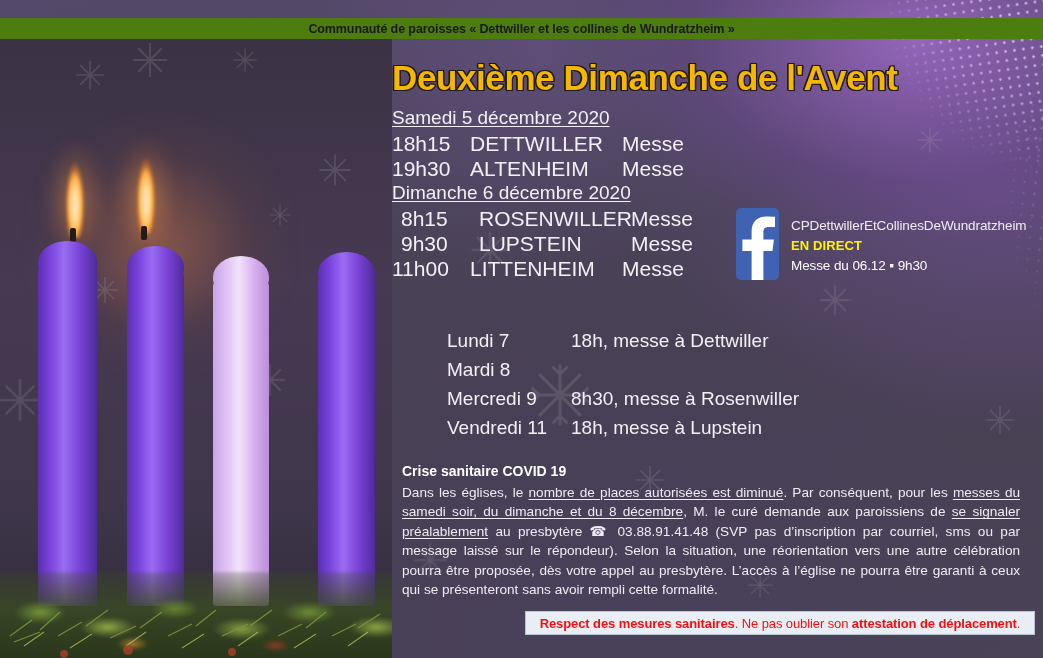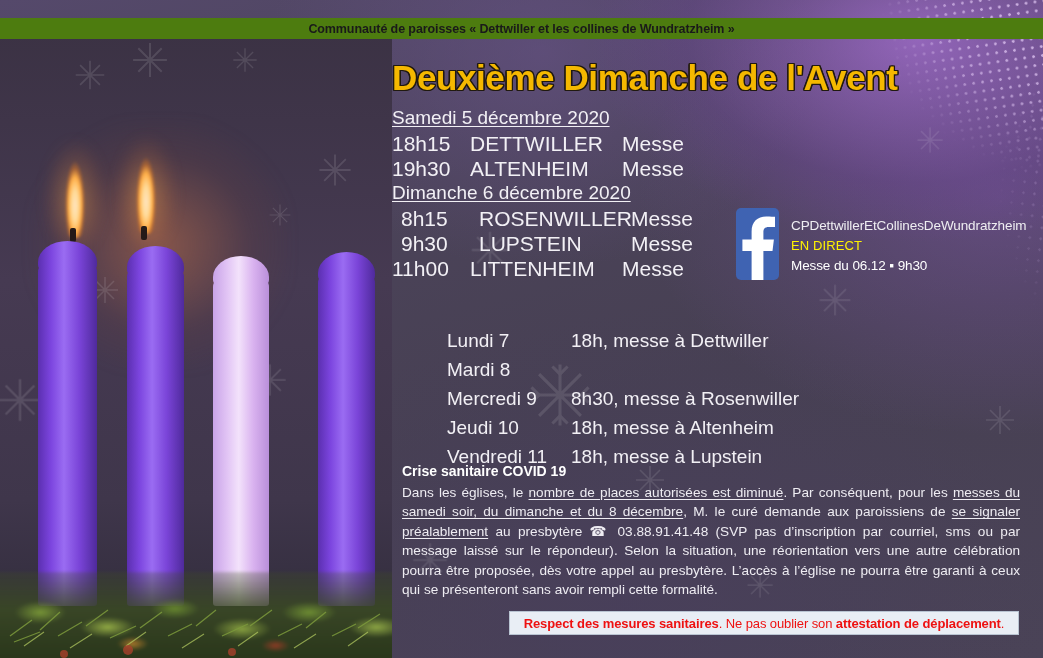--- a/index.html
+++ b/index.html
@@ -215,21 +215,21 @@
   .fb-badge svg { position: absolute; left: 0; top: 0; }
   .fb-lines { display: flex; flex-direction: column; gap: 5px; padding-top: 3px; }
   .fb-name {
     font-size: 13.5px;
     color: #efeef2;
     white-space: nowrap;
     letter-spacing: -0.1px;
   }
   .fb-live {
     font-size: 13px;
-    font-weight: normal;
+    font-weight: bold;
     color: #FFF200;
     white-space: nowrap;
     letter-spacing: 0.1px;
   }
   .fb-when {
     font-size: 13.5px;
     color: #ffffff;
     white-space: nowrap;
     letter-spacing: -0.1px;
   }
@@ -265,21 +265,21 @@
   .covid-body {
     font-size: 13.6px;
     line-height: 19.4px;
     text-align: justify;
   }
   .u { text-decoration: underline; text-underline-offset: 2px; }
 
   
   #bottom-banner {
     position: absolute;
-    left: 509px; top: 611px;
+    left: 525px; top: 611px;
     width: 508px; height: 22px;
     background: #e9eef5;
     border: 1px solid #b9c4d2;
     display: flex;
     align-items: center;
     justify-content: center;
   }
   .banner-text {
     font-size: 13px;
     color: #EE1111;
@@ -445,24 +445,20 @@
       <span class="week-info">18h, messe à Dettwiller</span>
     </div>
     <div class="week-row">
       <span class="week-day">Mardi 8</span>
     </div>
     <div class="week-row">
       <span class="week-day">Mercredi 9</span>
       <span class="week-info">8h30, messe à Rosenwiller</span>
     </div>
     <div class="week-row">
-      <span class="week-day">Jeudi 10</span>
-      <span class="week-info">18h, messe à Altenheim</span>
-    </div>
-    <div class="week-row">
       <span class="week-day">Vendredi 11</span>
       <span class="week-info">18h, messe à Lupstein</span>
     </div>
   </div>
 
   <div id="covid">
     <div class="covid-head">Crise sanitaire COVID 19</div>
     <div class="covid-body"><span>Dans les églises, le </span><span class="u">nombre de places autorisées est diminué</span><span>. Par conséquent, pour les </span><span class="u">messes du samedi soir, du dimanche et du 8 décembre</span><span>, M. le curé demande aux paroissiens de </span><span class="u">se signaler préalablement</span><span> au presbytère </span><span>☎</span><span> 03.88.91.41.48</span><span> (SVP pas d’inscription par courriel, sms ou par message laissé sur le répondeur). Selon la situation, une réorientation vers une autre célébration pourra être proposée, dès votre appel au presbytère. L’accès à l’église ne pourra être garanti à ceux qui se présenteront sans avoir rempli cette formalité.</span></div>
   </div>
 

